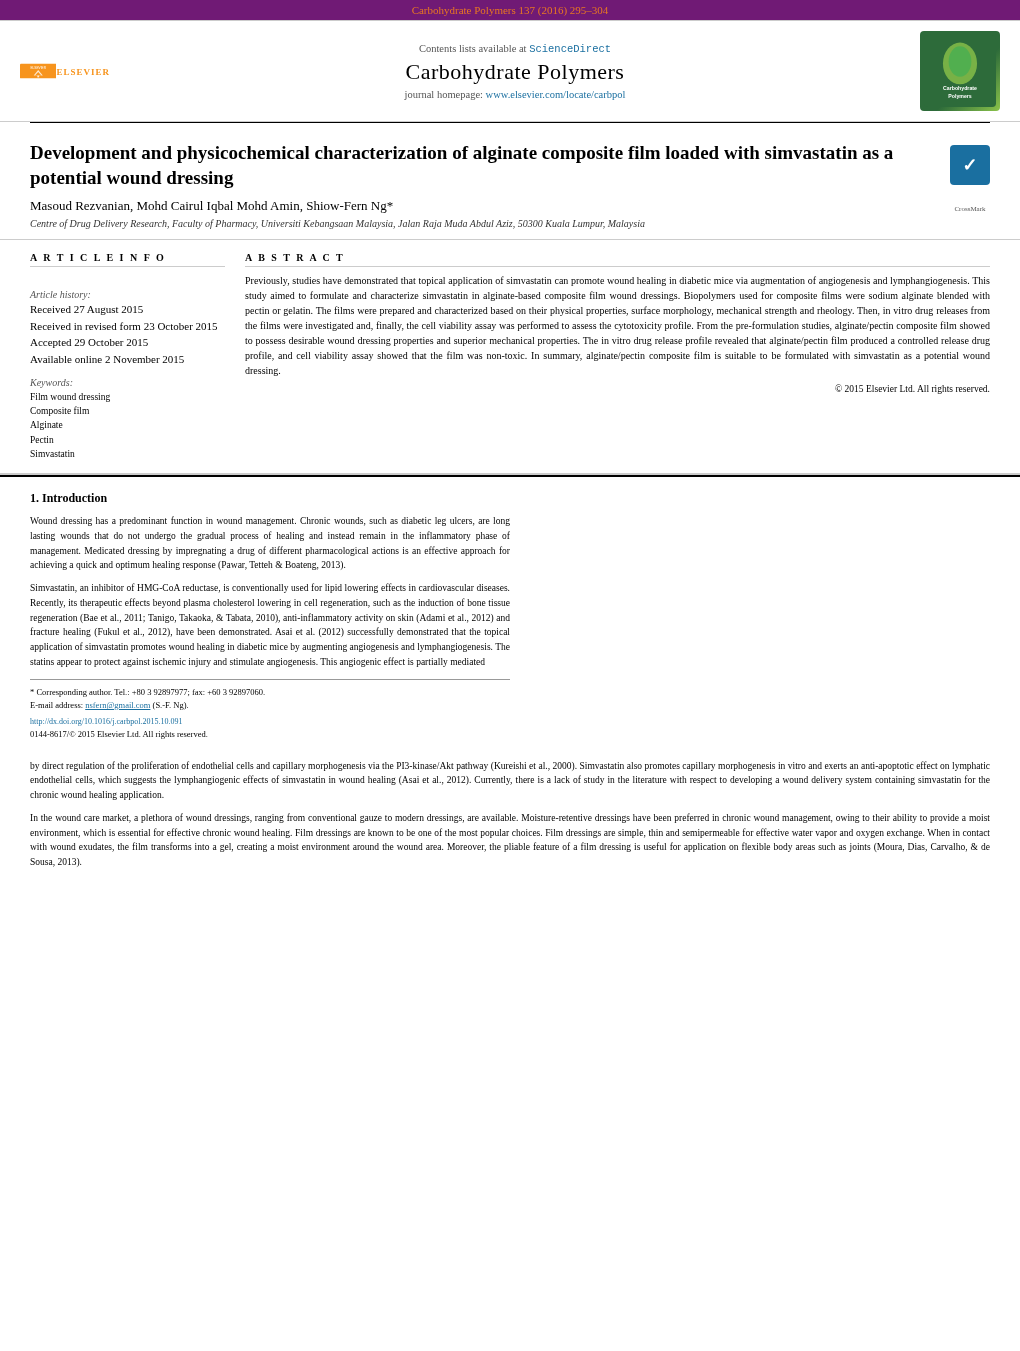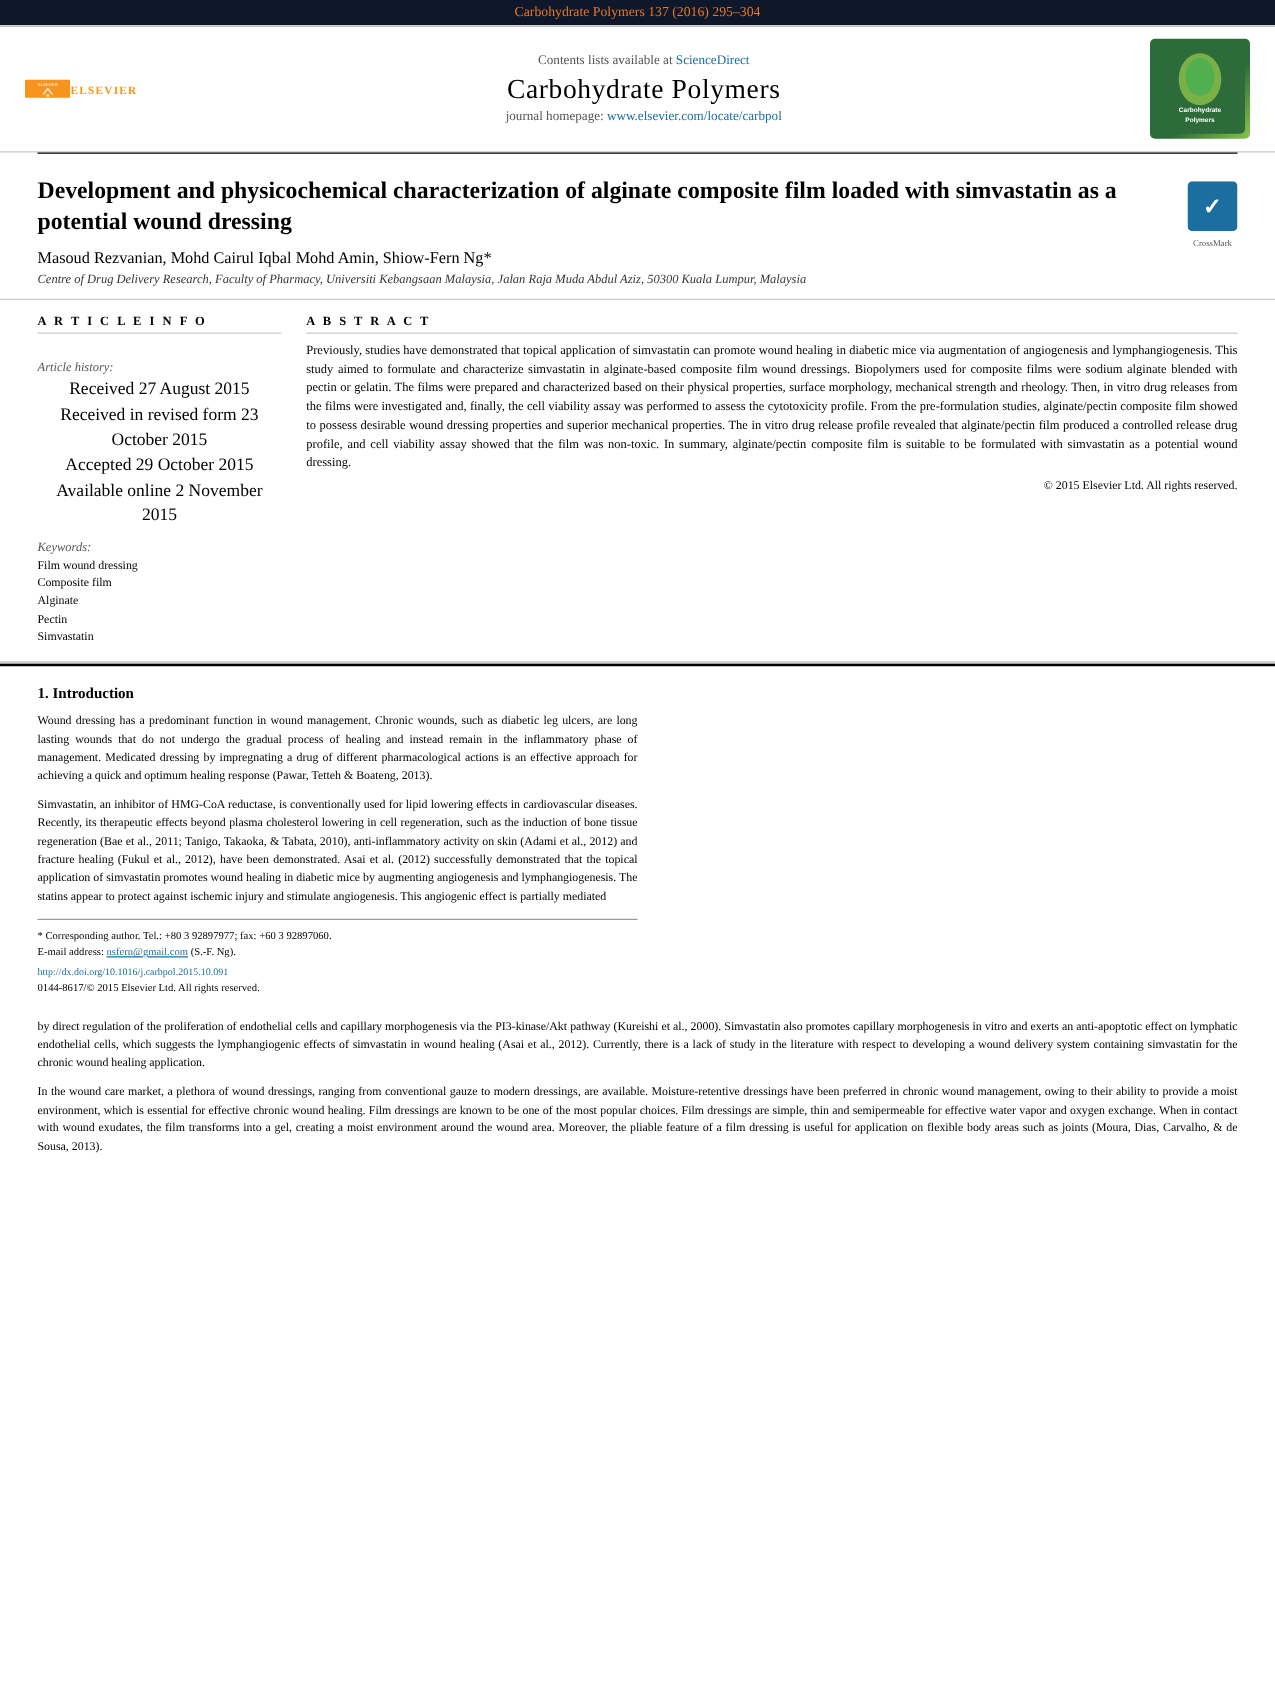--- a/index.html
+++ b/index.html
@@ -5,21 +5,21 @@
     * { margin: 0; padding: 0; box-sizing: border-box; }
     body {
       width: 1020px;
       min-height: 1351px;
       background: #fff;
       font-family: 'Times New Roman', Times, serif;
       font-size: 12px;
       color: #000;
     }
     .top-bar {
-      background: #0f172a;
+      background: #701a75;
       border-bottom: 1px solid #ccc;
       padding: 4px 20px;
       text-align: center;
       font-size: 11px;
     }
     .header-section {
       display: flex;
       align-items: center;
       padding: 10px 20px;
       border-bottom: 1px solid #ccc;
@@ -27,21 +27,21 @@
     }
     .header-center {
       flex: 1;
       text-align: center;
     }
     .header-center .contents-line {
       font-size: 10.5px;
       color: #555;
       margin-bottom: 4px;
     }
-    .header-center .contents-line a { color: #1a6fa0; text-decoration: none; }
+    .header-center .contents-line a { color: #1a6fa0; text-decoration: none; font-family: Liberation Mono, monospace; }
     .journal-title {
       font-size: 22px;
       font-weight: normal;
       color: #000;
       letter-spacing: 0.5px;
     }
     .journal-homepage {
       font-size: 10.5px;
       color: #555;
       margin-top: 4px;
@@ -129,25 +129,24 @@
       margin-bottom: 22px;
       color: #000;
     }
     .info-subsection-title {
       font-size: 10px;
       font-style: italic;
       color: #555;
       margin-bottom: 2px;
     }
     .info-row {
-      font-size: 14px;
+      font-size: 11px;
       color: #000;
       margin-bottom: 1px;
       line-height: 1.4;
-      text-align: center;
     }
     .keywords-section {
       margin-top: 10px;
     }
     .keyword-item {
       font-size: 9.5px;
       color: #000;
       line-height: 1.5;
     }
     .abstract-section {
@@ -271,21 +270,21 @@
 
 <div class="article-header">
   <div class="article-title-row">
     <div class="article-title">Development and physicochemical characterization of alginate composite film loaded with simvastatin as a potential wound dressing</div>
 
     <div class="crossmark-icon">
       <svg width="40" height="40" viewBox="0 0 40 40">
         <rect width="40" height="40" rx="4" fill="#1a6fa0"></rect>
         <text x="20" y="26" text-anchor="middle" fill="white" font-size="18" font-family="Arial" font-weight="bold">✓</text>
       </svg>
-      <div style="font-size:7px; text-align:center; color:#555; margin-top:2px;">CrossMark</div>
+      <div style="font-size:7px; text-align:center; color:#555; margin-top:16px;">CrossMark</div>
     </div>
   </div>
   <div class="article-authors">Masoud Rezvanian, Mohd Cairul Iqbal Mohd Amin, Shiow-Fern Ng*</div>
   <div class="article-affiliation">Centre of Drug Delivery Research, Faculty of Pharmacy, Universiti Kebangsaan Malaysia, Jalan Raja Muda Abdul Aziz, 50300 Kuala Lumpur, Malaysia</div>
 </div>
 
 <div class="article-body">
 
   <div class="article-info">
     <div class="info-section-title">A R T I C L E   I N F O</div>

